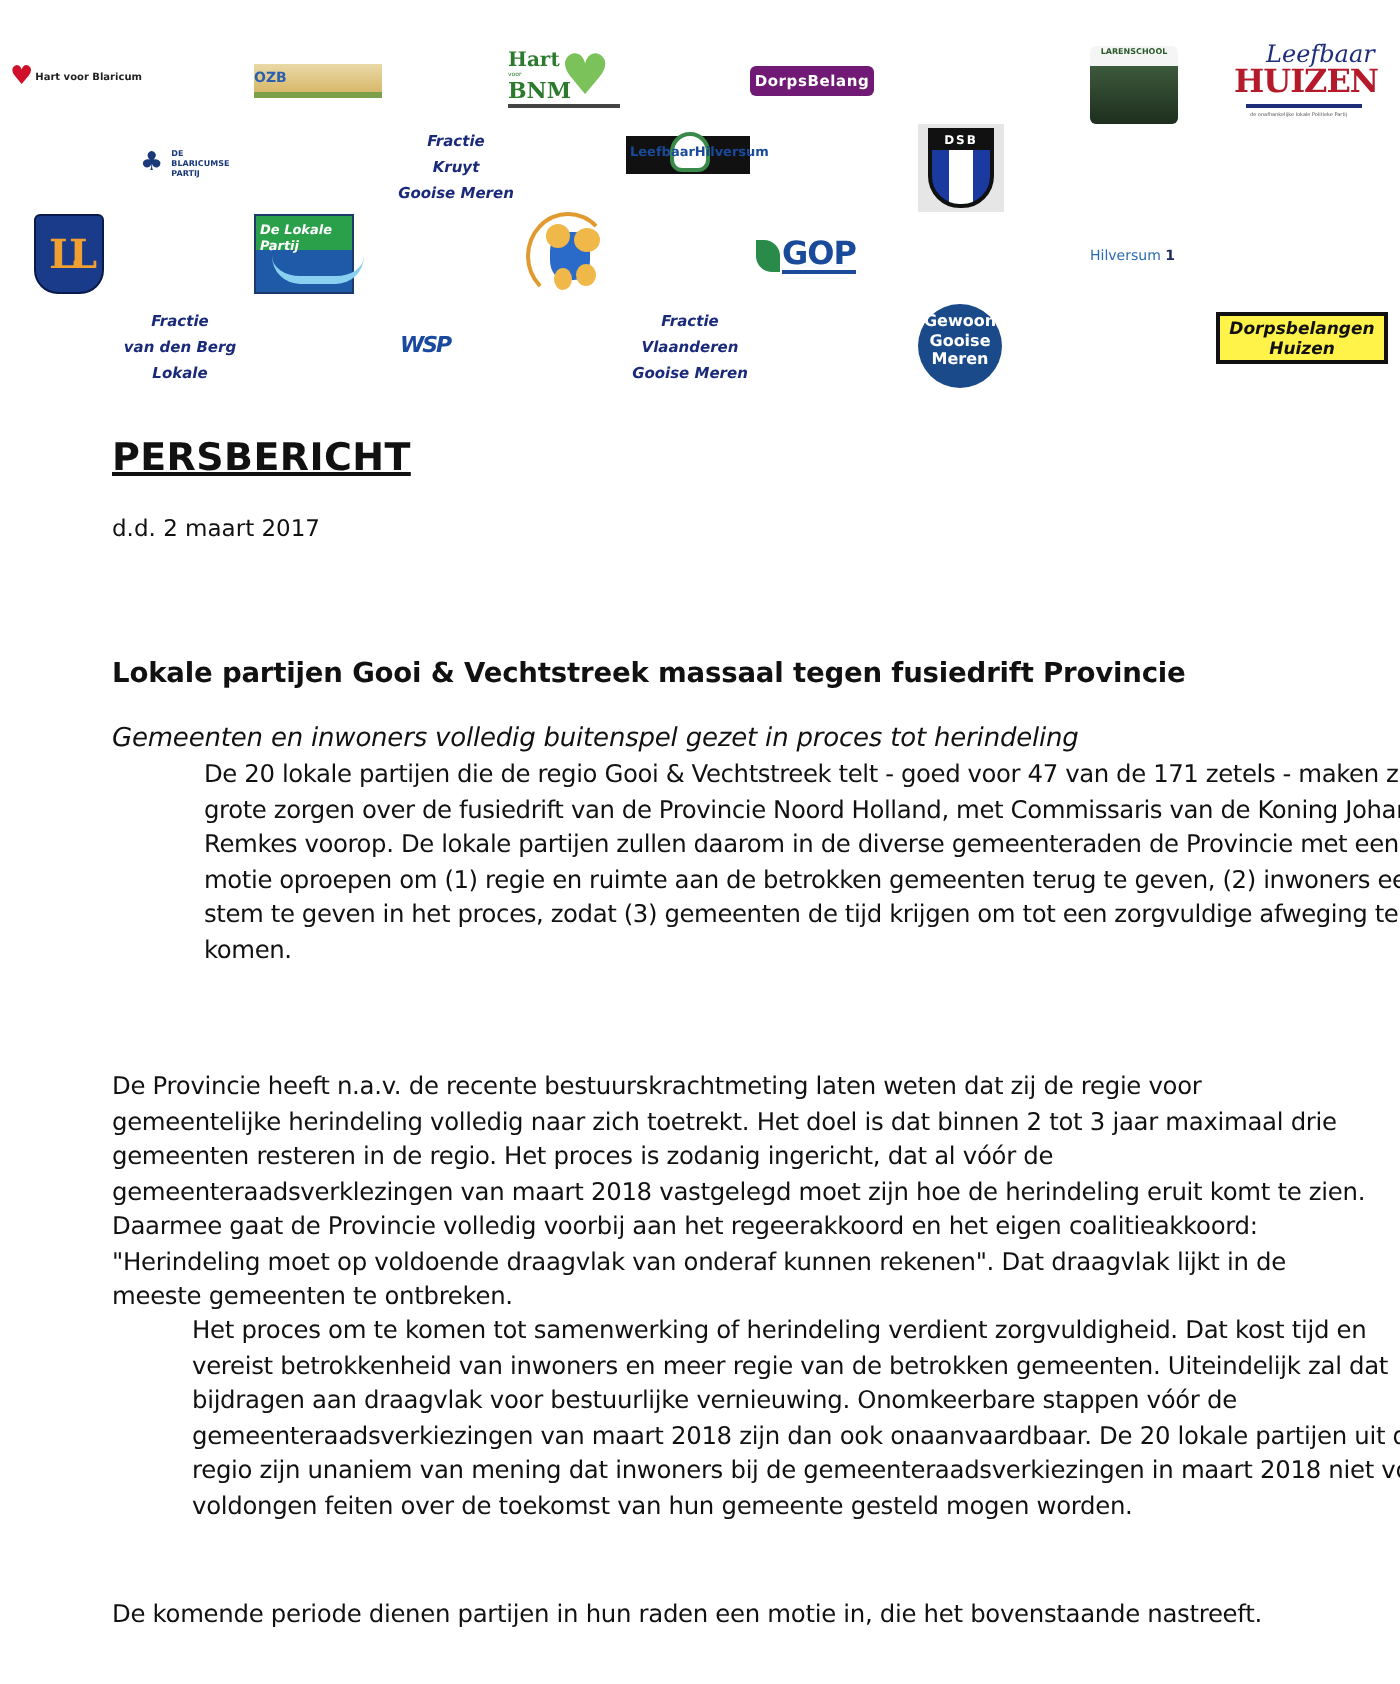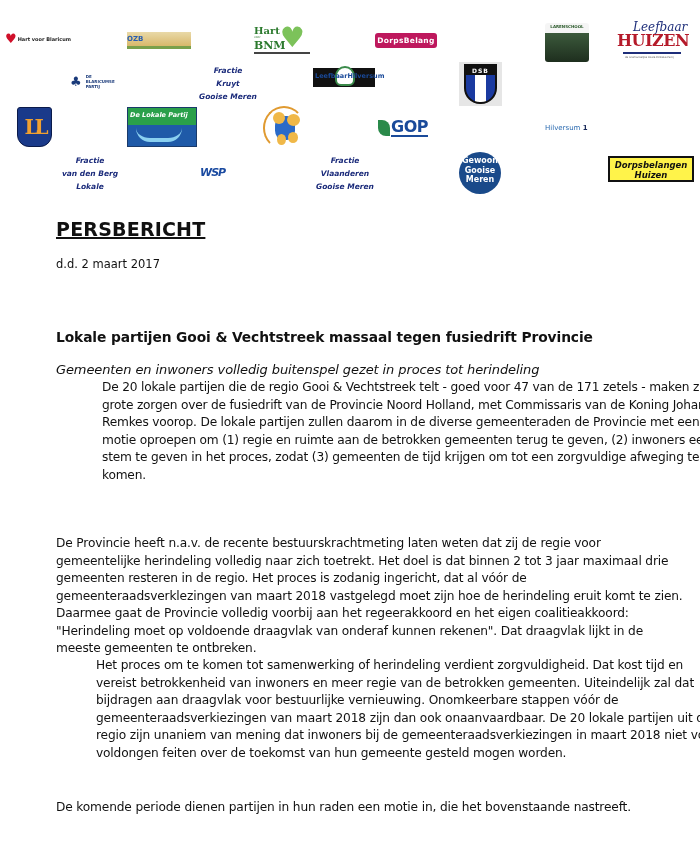--- a/index.html
+++ b/index.html
@@ -21,21 +21,21 @@
     
     .ozb { left: 127px; top: 32px; width: 64px; height: 17px; background: linear-gradient(#e9d9a8,#d8b86a); border-bottom: 3px solid #7aa04a; display:flex; align-items:center; font-size:7px; font-weight:bold; color:#2a5fb0; }
     
     .hbnm { left: 254px; top: 26px; width: 56px; height: 32px; }
     .hbnm .t { position:absolute; left:0; top:0; font-family:"DejaVu Serif", serif; font-weight:bold; color:#2c7a2e; font-size:10px; line-height:9px; }
     .hbnm .v { position:absolute; left:0; top:9px; font-size:3px; color:#2c7a2e; }
     .hbnm .b { position:absolute; left:0; top:13px; font-family:"DejaVu Serif", serif; font-weight:bold; color:#2c7a2e; font-size:11px; }
     .hbnm .h { position:absolute; left:26px; top:0; width:28px; height:26px; color:#7cc25a; font-size:28px; line-height:24px; }
     .hbnm .s { position:absolute; left:0; top:26px; width:56px; height:2px; background:#444; }
     
-    .dorps { left: 375px; top: 33px; width: 62px; height: 15px; background: #be185d; color:#fff; border-radius:3px; font-size:7.5px; font-weight:bold; text-align:center; line-height:15px; letter-spacing:0.3px; }
+    .dorps { left: 375px; top: 33px; width: 62px; height: 15px; background: #701a75; color:#fff; border-radius:3px; font-size:7.5px; font-weight:bold; text-align:center; line-height:15px; letter-spacing:0.3px; }
     
     .larens { left: 545px; top: 23px; width: 44px; height: 39px; background: linear-gradient(#f5f5f5 0 25%, #3c5a3c 25%, #1e2e1e); border-radius:3px; font-size:5px; color:#2a5a2a; text-align:center; font-weight:bold; }
     
     .lhuizen { left: 615px; top: 20px; width: 68px; height: 40px; }
     .lhuizen .sc { position:absolute; left:18px; top:0; font-family:"DejaVu Serif",serif; font-style:italic; color:#1e2e7a; font-size:12px; }
     .lhuizen .hz { position:absolute; left:2px; top:11px; font-family:"DejaVu Serif",serif; font-weight:bold; color:#b51a2a; font-size:16px; letter-spacing:-0.5px; }
     .lhuizen .ln { position:absolute; left:8px; top:32px; width:58px; height:2px; background:#1e2e7a; }
     .lhuizen .tg { position:absolute; left:10px; top:36px; font-size:2.5px; color:#555; }
     
     .dbp { left: 70px; top: 74px; display:flex; align-items:center; gap:4px; }
@@ -46,21 +46,21 @@
     .lhilv .bar { position:absolute; left:0; top:0; width:62px; height:19px; background:#111; }
     .lhilv .tree { position:absolute; left:22px; top:-2px; width:20px; height:20px; background:#fff; border:2px solid #3a8a4a; border-radius:50% 50% 30% 30%; }
     .lhilv .tx { position:absolute; left:2px; top:4px; font-size:6.5px; font-weight:bold; color:#1a4a9a; }
     
     .dsb { left: 459px; top: 62px; width: 43px; height: 44px; background:#e6e6e6; display:flex; justify-content:center; }
     .dsb .sh { margin-top:2px; width:33px; height:40px; background:linear-gradient(90deg,#1a3aa0 0 30%,#fff 30% 70%,#1a3aa0 70%); border:2px solid #111; border-radius:0 0 16px 16px; position:relative; }
     .dsb .sh span { position:absolute; left:0; top:0; width:100%; height:9px; background:#111; color:#fff; font-size:6px; text-align:center; font-weight:bold; letter-spacing:1px; line-height:9px; }
     
     .ll { left: 17px; top: 107px; width: 35px; height: 40px; background:#1a3a8a; border:1px solid #0a1a4a; border-radius: 3px 3px 12px 12px; color:#f0a030; font-family:"DejaVu Serif",serif; font-weight:bold; font-size:20px; text-align:center; line-height:38px; letter-spacing:-4px; }
     
-    .dlp { left: 127px; top: 107px; width: 70px; height: 40px; background: linear-gradient(#2aa04a 0 45%, #1f5aa8 45%); border:1px solid #1a3a6a; }
+    .dlp { left: 127px; top: 107px; width: 50px; height: 40px; background: linear-gradient(#2aa04a 0 45%, #1f5aa8 45%); border:1px solid #1a3a6a; }
     .dlp span { display:block; color:#fff; font-size:6.5px; font-weight:bold; font-style:italic; padding:3px 0 0 2px; }
     .dlp .w { position:absolute; left:8px; top:20px; width:46px; height:14px; border-bottom:4px solid #8ad0f0; border-radius:0 0 20px 20px; }
     
     .hbutt { left: 263px; top: 106px; width: 42px; height: 44px; }
     .hbutt .ring { position:absolute; left:0; top:0; width:42px; height:44px; border:2px solid #e09a30; border-radius:50%; border-right-color:transparent; border-bottom-color:transparent; }
     .hbutt .wing { position:absolute; border-radius:50%; background:#f0b848; }
     .hbutt .body { position:absolute; left:12px; top:10px; width:20px; height:24px; background:#2a6ac8; border-radius:40%; }
     
     .gop { left: 378px; top: 118px; width: 56px; height: 20px; display:flex; align-items:center; }
     .gop .lf { width:12px; height:16px; background:#2a8a4a; border-radius:0 8px 0 8px; }

